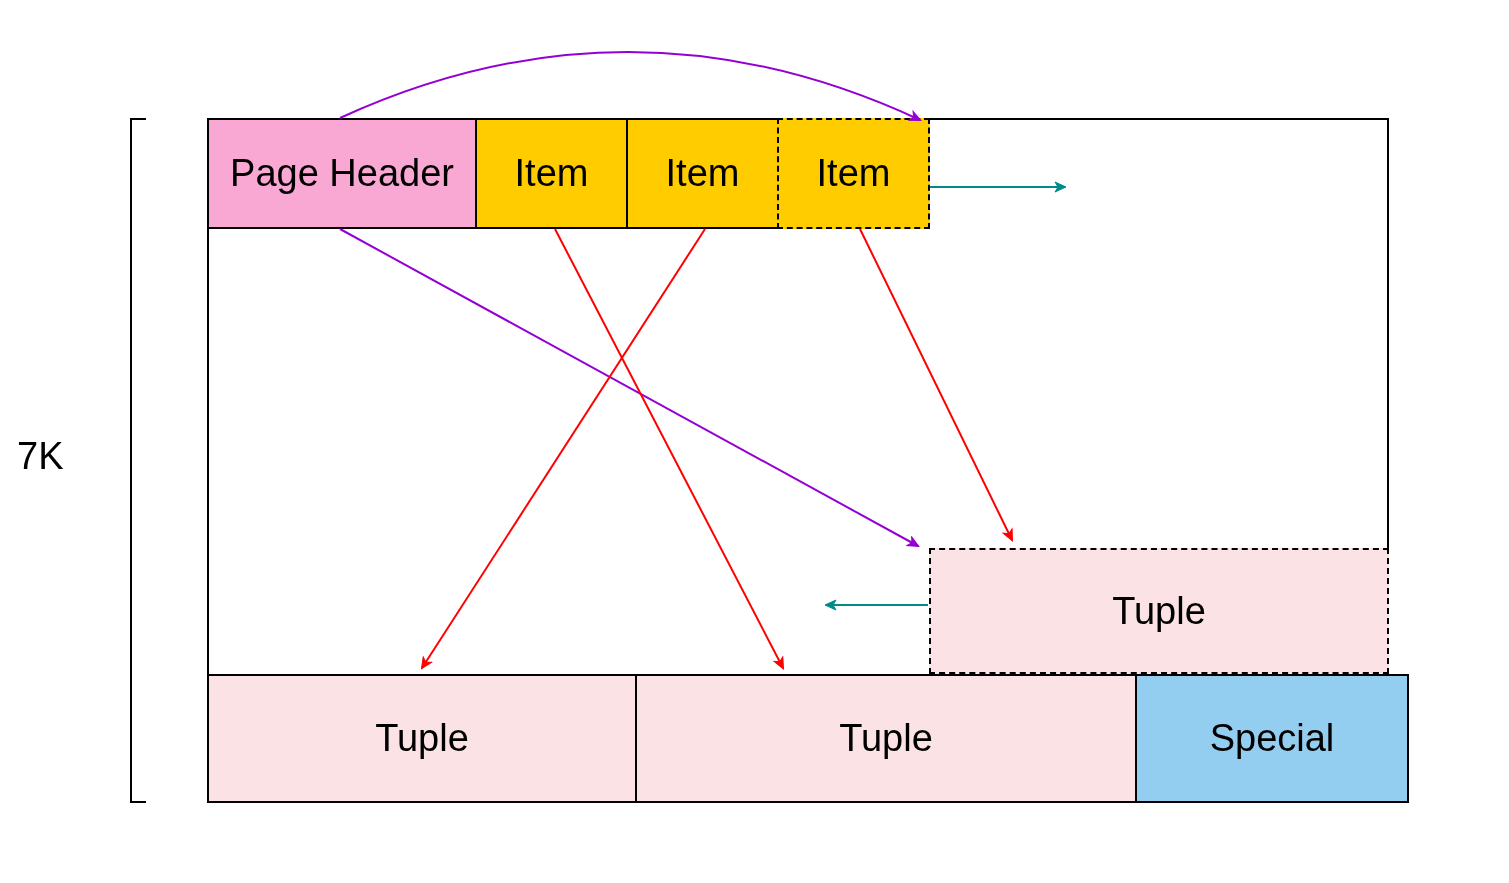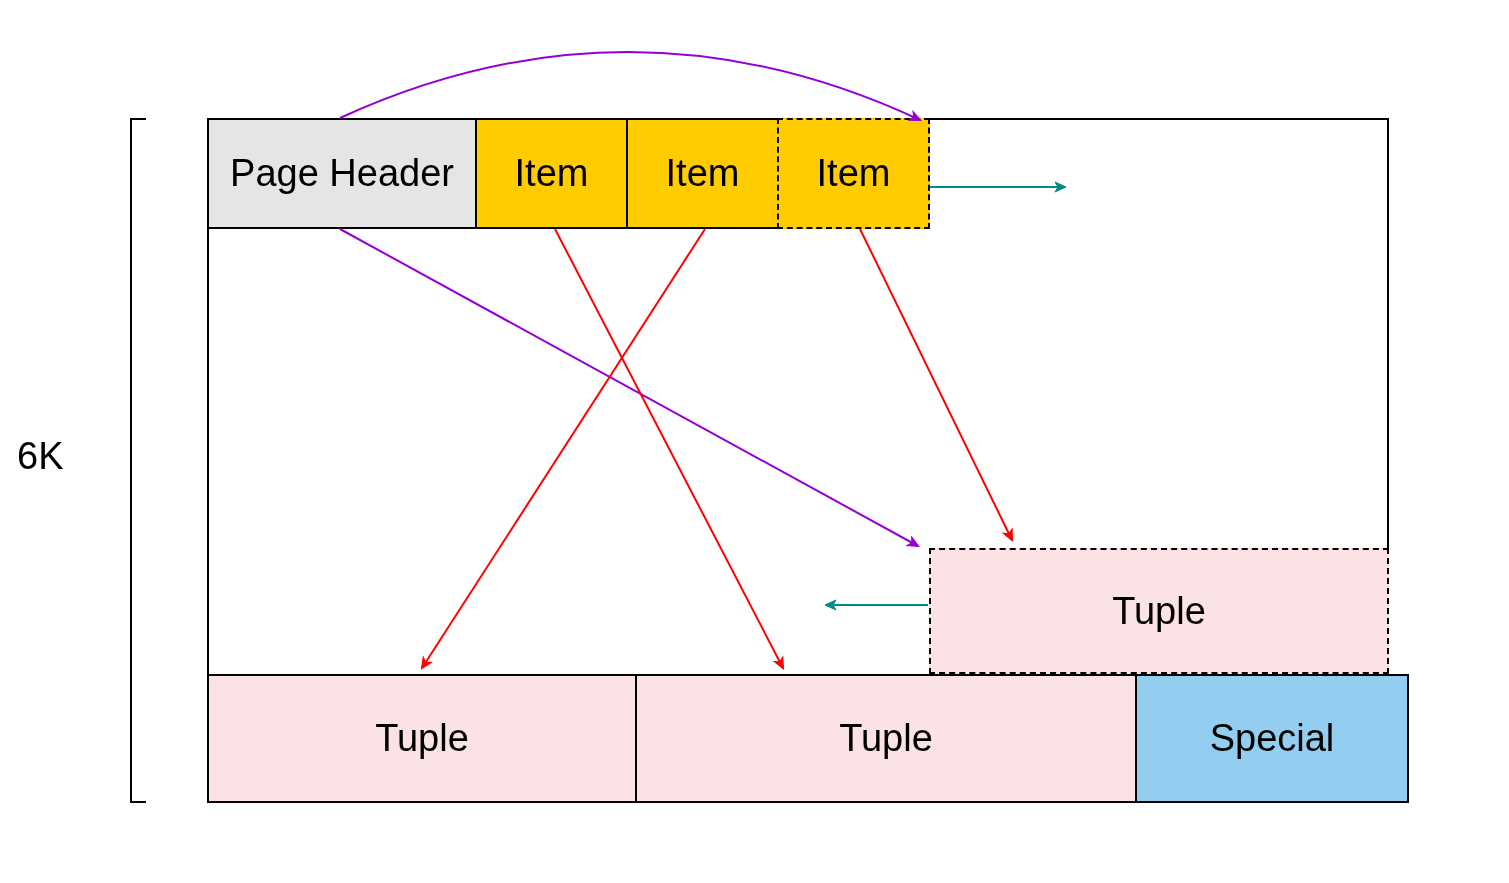--- a/index.html
+++ b/index.html
@@ -46,27 +46,27 @@
     .arrow-layer {
       position: absolute;
       top: 0;
       left: 0;
       pointer-events: none;
     }
   </style>
 </head>
 <body>
 
-<div class="size-label" style="left:17px; top:435px;">6K</div>
+<div class="size-label" style="left:17px; top:435px;">7K</div>
 
 <div class="size-bracket" style="left:130px; top:118px; height:685px;"></div>
 
 <div class="page-box" style="left:207px; top:118px; width:1182px; height:685px;"></div>
 
-<div class="block solid-border" style="left:207px; top:118px; width:270px; height:111px; background:#e5e5e5;">Page Header</div>
+<div class="block solid-border" style="left:207px; top:118px; width:270px; height:111px; background:#f9a8d4;">Page Header</div>
 
 <div class="block solid-border" style="left:475px; top:118px; width:153px; height:111px; background:#FFCC00;">Item</div>
 
 <div class="block solid-border" style="left:626px; top:118px; width:153px; height:111px; background:#FFCC00;">Item</div>
 
 <div class="block dashed-border" style="left:777px; top:118px; width:153px; height:111px; background:#FFCC00;">Item</div>
 
 <div class="block dashed-border" style="left:929px; top:548px; width:460px; height:126px; background:#FBE2E4;">Tuple</div>
 
 <div class="block solid-border" style="left:207px; top:674px; width:430px; height:129px; background:#FBE2E4;">Tuple</div>

